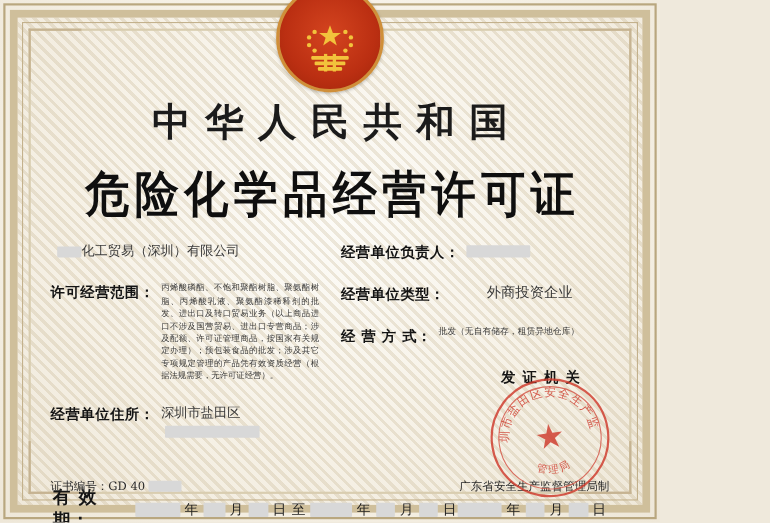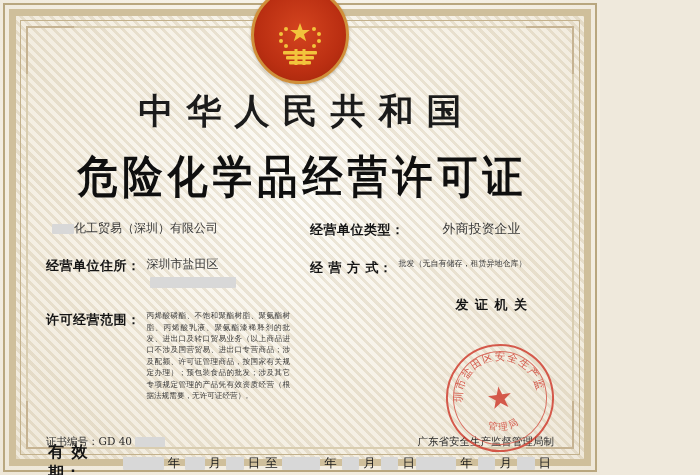--- a/index.html
+++ b/index.html
@@ -233,35 +233,41 @@
 
       <div class="col left">
 
         <div class="row">
           <span class="fvalue mid">
             <span class="redact" style="width:22px;height:10px;"></span><span>化工贸易（深圳）有限公司</span>
           </span>
         </div>
 
         <div class="row">
+          <span class="flabel">许可经营范围：</span>
+          <span class="fvalue scope">丙烯酸磷酯、不饱和聚酯树脂、聚氨酯树脂、丙烯酸乳液、聚氨酯漆稀释剂的批发、进出口及转口贸易业务（以上商品进口不涉及国营贸易、进出口专营商品；涉及配额、许可证管理商品，按国家有关规定办理）；预包装食品的批发；涉及其它专项规定管理的产品凭有效资质经营（根据法规需要，无许可证经营）。</span>
+        </div>
+
+        <div class="row">
           <span class="flabel">经营单位住所：</span>
           <span class="fvalue mid">
             <span>深圳市盐田区</span><span class="redact" style="width:86px;height:11px;margin-left:3px;"></span>
           </span>
         </div>
 
-        <div class="row">
-          <span class="flabel">许可经营范围：</span>
-          <span class="fvalue scope">丙烯酸磷酯、不饱和聚酯树脂、聚氨酯树脂、丙烯酸乳液、聚氨酯漆稀释剂的批发、进出口及转口贸易业务（以上商品进口不涉及国营贸易、进出口专营商品；涉及配额、许可证管理商品，按国家有关规定办理）；预包装食品的批发；涉及其它专项规定管理的产品凭有效资质经营（根据法规需要，无许可证经营）。</span>
-        </div>
-
       </div>
 
       <div class="col right">
 
+        <div class="row">
+          <span class="flabel">经营单位负责人：</span>
+          <span class="fvalue mid">
+            <span class="redact" style="width:58px;height:11px;"></span>
+          </span>
+        </div>
 
         <div class="row">
           <span class="flabel">经营单位类型：</span>
           <span class="fvalue" style="font-size:13px;margin-left:32px;">外商投资企业</span>
         </div>
 
         <div class="row">
           <span class="flabel">经 营 方 式：</span>
           <span class="fvalue" style="font-size:8px;">批发（无自有储存，租赁异地仓库）</span>
         </div>

